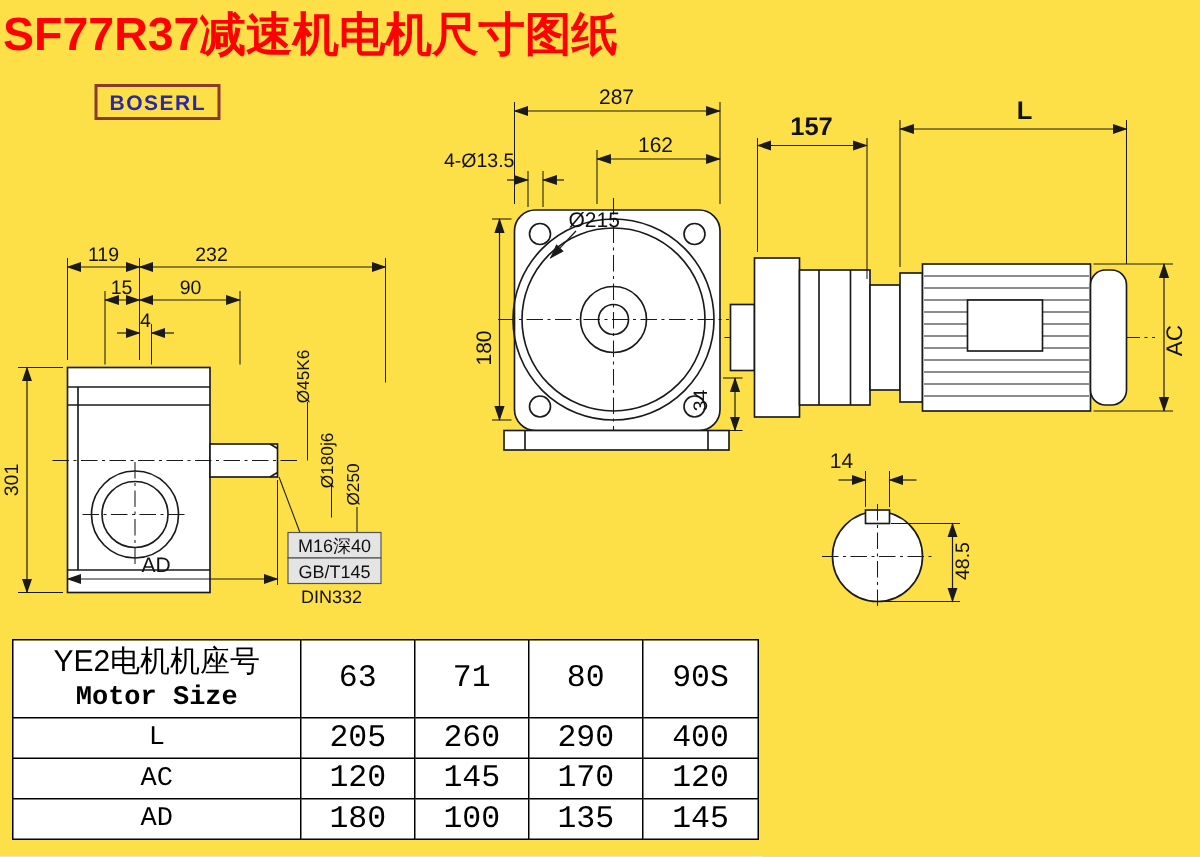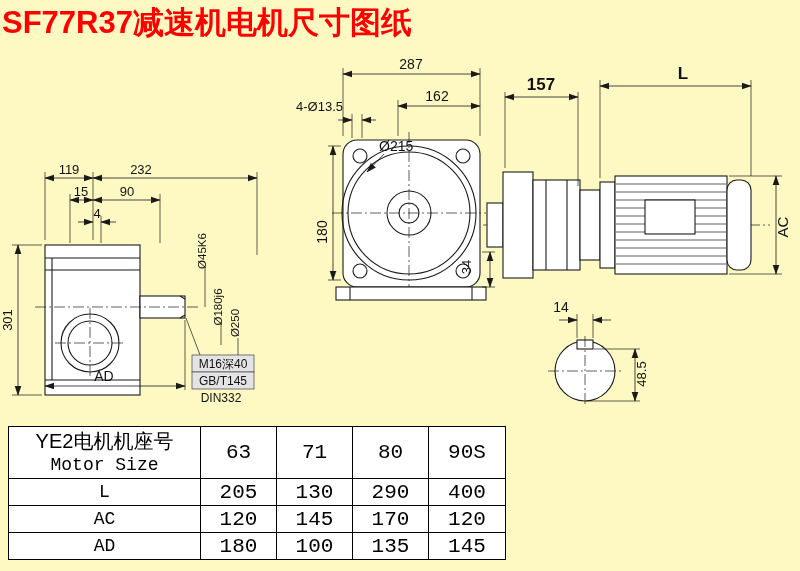--- a/index.html
+++ b/index.html
@@ -1,18 +1,18 @@
 <!DOCTYPE html>
 <html><head>
 <meta charset="utf-8">
 <style>
   * { margin:0; padding:0; box-sizing:border-box; }
   html,body { background:#fff; }
   body { width:800px; height:571px; font-family:"Liberation Sans",sans-serif; position:relative; overflow:hidden; }
-  .page { position:relative; width:800px; height:571px; background:#fef9c3; }
+  .page { position:relative; width:800px; height:571px; background:#fde047; }
 
   .title { position:absolute; left:2px; top:2px; font-size:31px; font-weight:bold; color:#fe0000;
            font-family:"Liberation Sans",sans-serif; white-space:nowrap; }
   .logo  { position:absolute; left:63px; top:56px; border:2px solid #8c3b2a; color:#2a28a8;
            font-weight:bold; font-size:14px; line-height:18px; padding:1px 8px; letter-spacing:1px; }
 
   svg.drawing { position:absolute; left:0; top:0; }
 
   
   .ol  { fill:none; stroke:#1a1a1a; stroke-width:1.1; }
@@ -33,29 +33,30 @@
   .as  { text-anchor:start; }
 
   
   table.size-table { position:absolute; left:8px; top:426px; border-collapse:collapse; table-layout:fixed;
                      background:#fff; }
   table.size-table td, table.size-table th { border:1.4px solid #000; text-align:center; vertical-align:middle;
                      font-weight:normal; }
   table.size-table .hdr { height:52px; }
   table.size-table .row { height:27px; }
   .cell-cn { font-size:20px; font-family:"Liberation Sans",sans-serif; line-height:25px; }
-  .cell-en { font-size:18px; font-family:"Liberation Mono","DejaVu Sans Mono",monospace; line-height:23px; }
+  .cell-en { font-size:18px; font-family:"Liberation Mono","DejaVu Sans Mono",monospace; line-height:23px;font-weight:bold; }
   .cell-val { font-size:21px; font-family:"Liberation Mono","DejaVu Sans Mono",monospace; }
 </style>
 </head>
 <body>
 
 <div class="page">
 
   <h1 class="title">SF77R37减速机电机尺寸图纸</h1>
+  <div class="logo">BOSERL</div>
 
   <svg class="drawing" width="800" height="424" viewBox="0 0 800 424" xmlns="http://www.w3.org/2000/svg">
     <defs>
       <marker id="arr" viewBox="0 0 10 10" refX="9.3" refY="5" markerWidth="10" markerHeight="10" orient="auto-start-reverse" markerUnits="userSpaceOnUse">
         <path d="M0,1.6 L10,5 L0,8.4 z" fill="#1a1a1a"></path>
       </marker>
       <pattern id="ht" width="6" height="6" patternUnits="userSpaceOnUse" patternTransform="rotate(45)">
         <rect width="6" height="6" fill="#ffffff"></rect>
         <line x1="0" y1="0" x2="0" y2="6" stroke="#333" stroke-width="1"></line>
       </pattern>
@@ -242,21 +243,21 @@
           <div class="cell-en">Motor Size</div>
         </th>
         <td class="cell-val">63</td>
         <td class="cell-val">71</td>
         <td class="cell-val">80</td>
         <td class="cell-val">90S</td>
       </tr>
       <tr class="row">
         <th class="cell-en">L</th>
         <td class="cell-val">205</td>
-        <td class="cell-val">130</td>
+        <td class="cell-val">260</td>
         <td class="cell-val">290</td>
         <td class="cell-val">400</td>
       </tr>
       <tr class="row">
         <th class="cell-en">AC</th>
         <td class="cell-val">120</td>
         <td class="cell-val">145</td>
         <td class="cell-val">170</td>
         <td class="cell-val">120</td>
       </tr>

